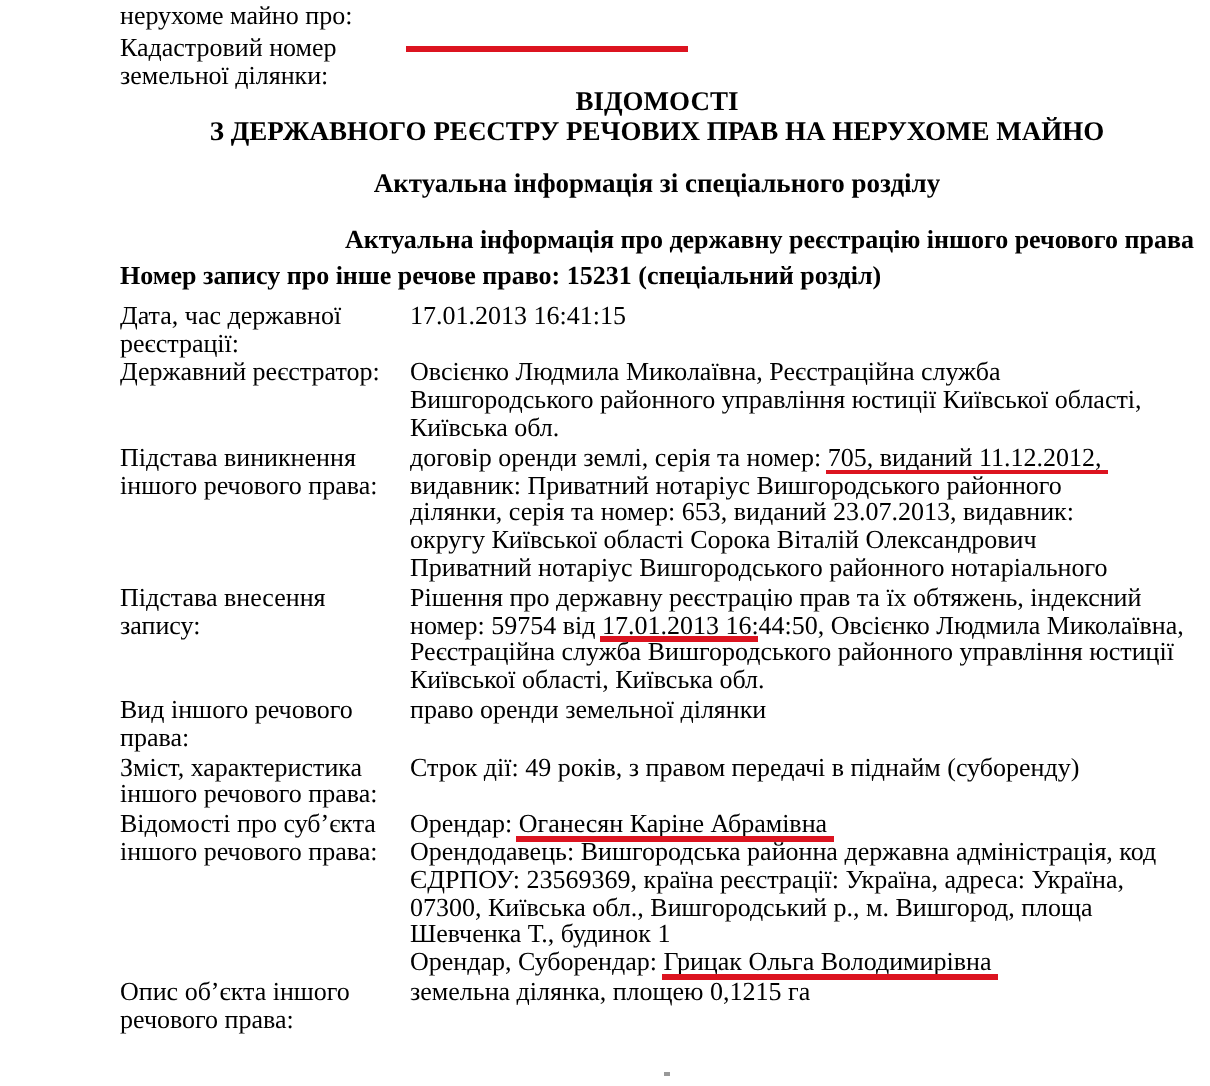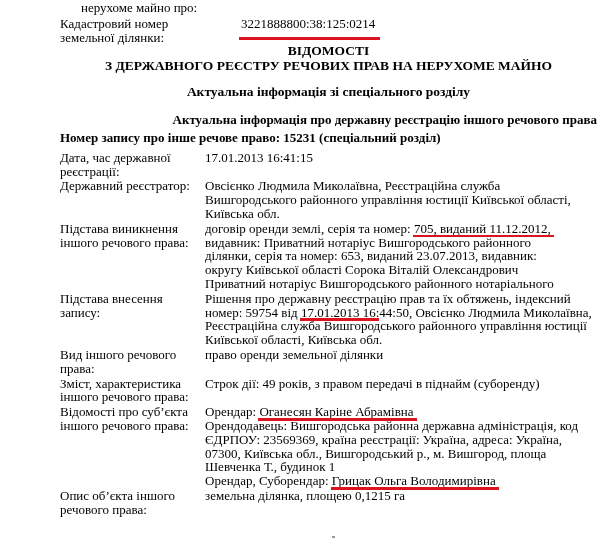--- a/index.html
+++ b/index.html
@@ -6,25 +6,25 @@
   * { box-sizing: border-box; margin: 0; padding: 0; }
   html, body { background: var(--paper); }
   body {
     width: 605px; height: 543px; overflow: hidden;
     font-family: "Liberation Serif", serif;
     color: var(--ink);
   }
   .page { position: relative; width: 605px; height: 543px; }
   .content { padding: 1px 8px 0 60px; font-size: 13px; }
   .ln { line-height: 13.8px; white-space: nowrap; }
-  .intro { line-height: 13.8px; margin-left: 21px; }
+  .intro { line-height: 13.8px; }
   .row { display: flex; }
   .lbl { flex: 0 0 145px; width: 145px; }
   .val { flex: 1 1 auto; }
-  .cad { margin-top: 2px; gap: 36px; }
+  .cad { margin-top: 2px; }
   .red-bar { width: 141px; height: 3px; background: var(--red); margin: 6px 0 0 -2px; }
   .h1 { text-align: center; font-weight: bold; font-size: 13.5px; line-height: 14.5px; }
   .h1.first { margin-top: 0; }
   .h2 { text-align: center; font-weight: bold; font-size: 13.5px; line-height: 14.5px; margin-top: 12px; }
   .h3 { text-align: right; font-weight: bold; font-size: 13px;  line-height: 14.5px; margin-top: 13px; }
   .record { font-weight: bold; font-size: 13px; line-height: 14.5px; margin-top: 4px; }
   #fields { margin-top: 5px; }
   .field { margin-bottom: 1px; }
   .u { position: relative; }
   .u::after {
@@ -40,21 +40,20 @@
   <div class="content">
 
     <div class="intro">нерухоме майно про:</div>
 
     <div class="row cad">
       <div class="lbl">
         <div class="ln">Кадастровий номер</div>
         <div class="ln">земельної ділянки:</div>
       </div>
       <div class="val">
-        <div class="ln">3221888800:38:125:0214</div>
         <div class="red-bar"></div>
       </div>
     </div>
 
     <div class="h1 first">ВІДОМОСТІ</div>
     <div class="h1">З ДЕРЖАВНОГО РЕЄСТРУ РЕЧОВИХ ПРАВ НА НЕРУХОМЕ МАЙНО</div>
     <div class="h2">Актуальна інформація зі спеціального розділу</div>
     <div class="h3">Актуальна інформація про державну реєстрацію іншого речового права</div>
     <div class="record">Номер запису про інше речове право: 15231 (спеціальний розділ)</div>
 

